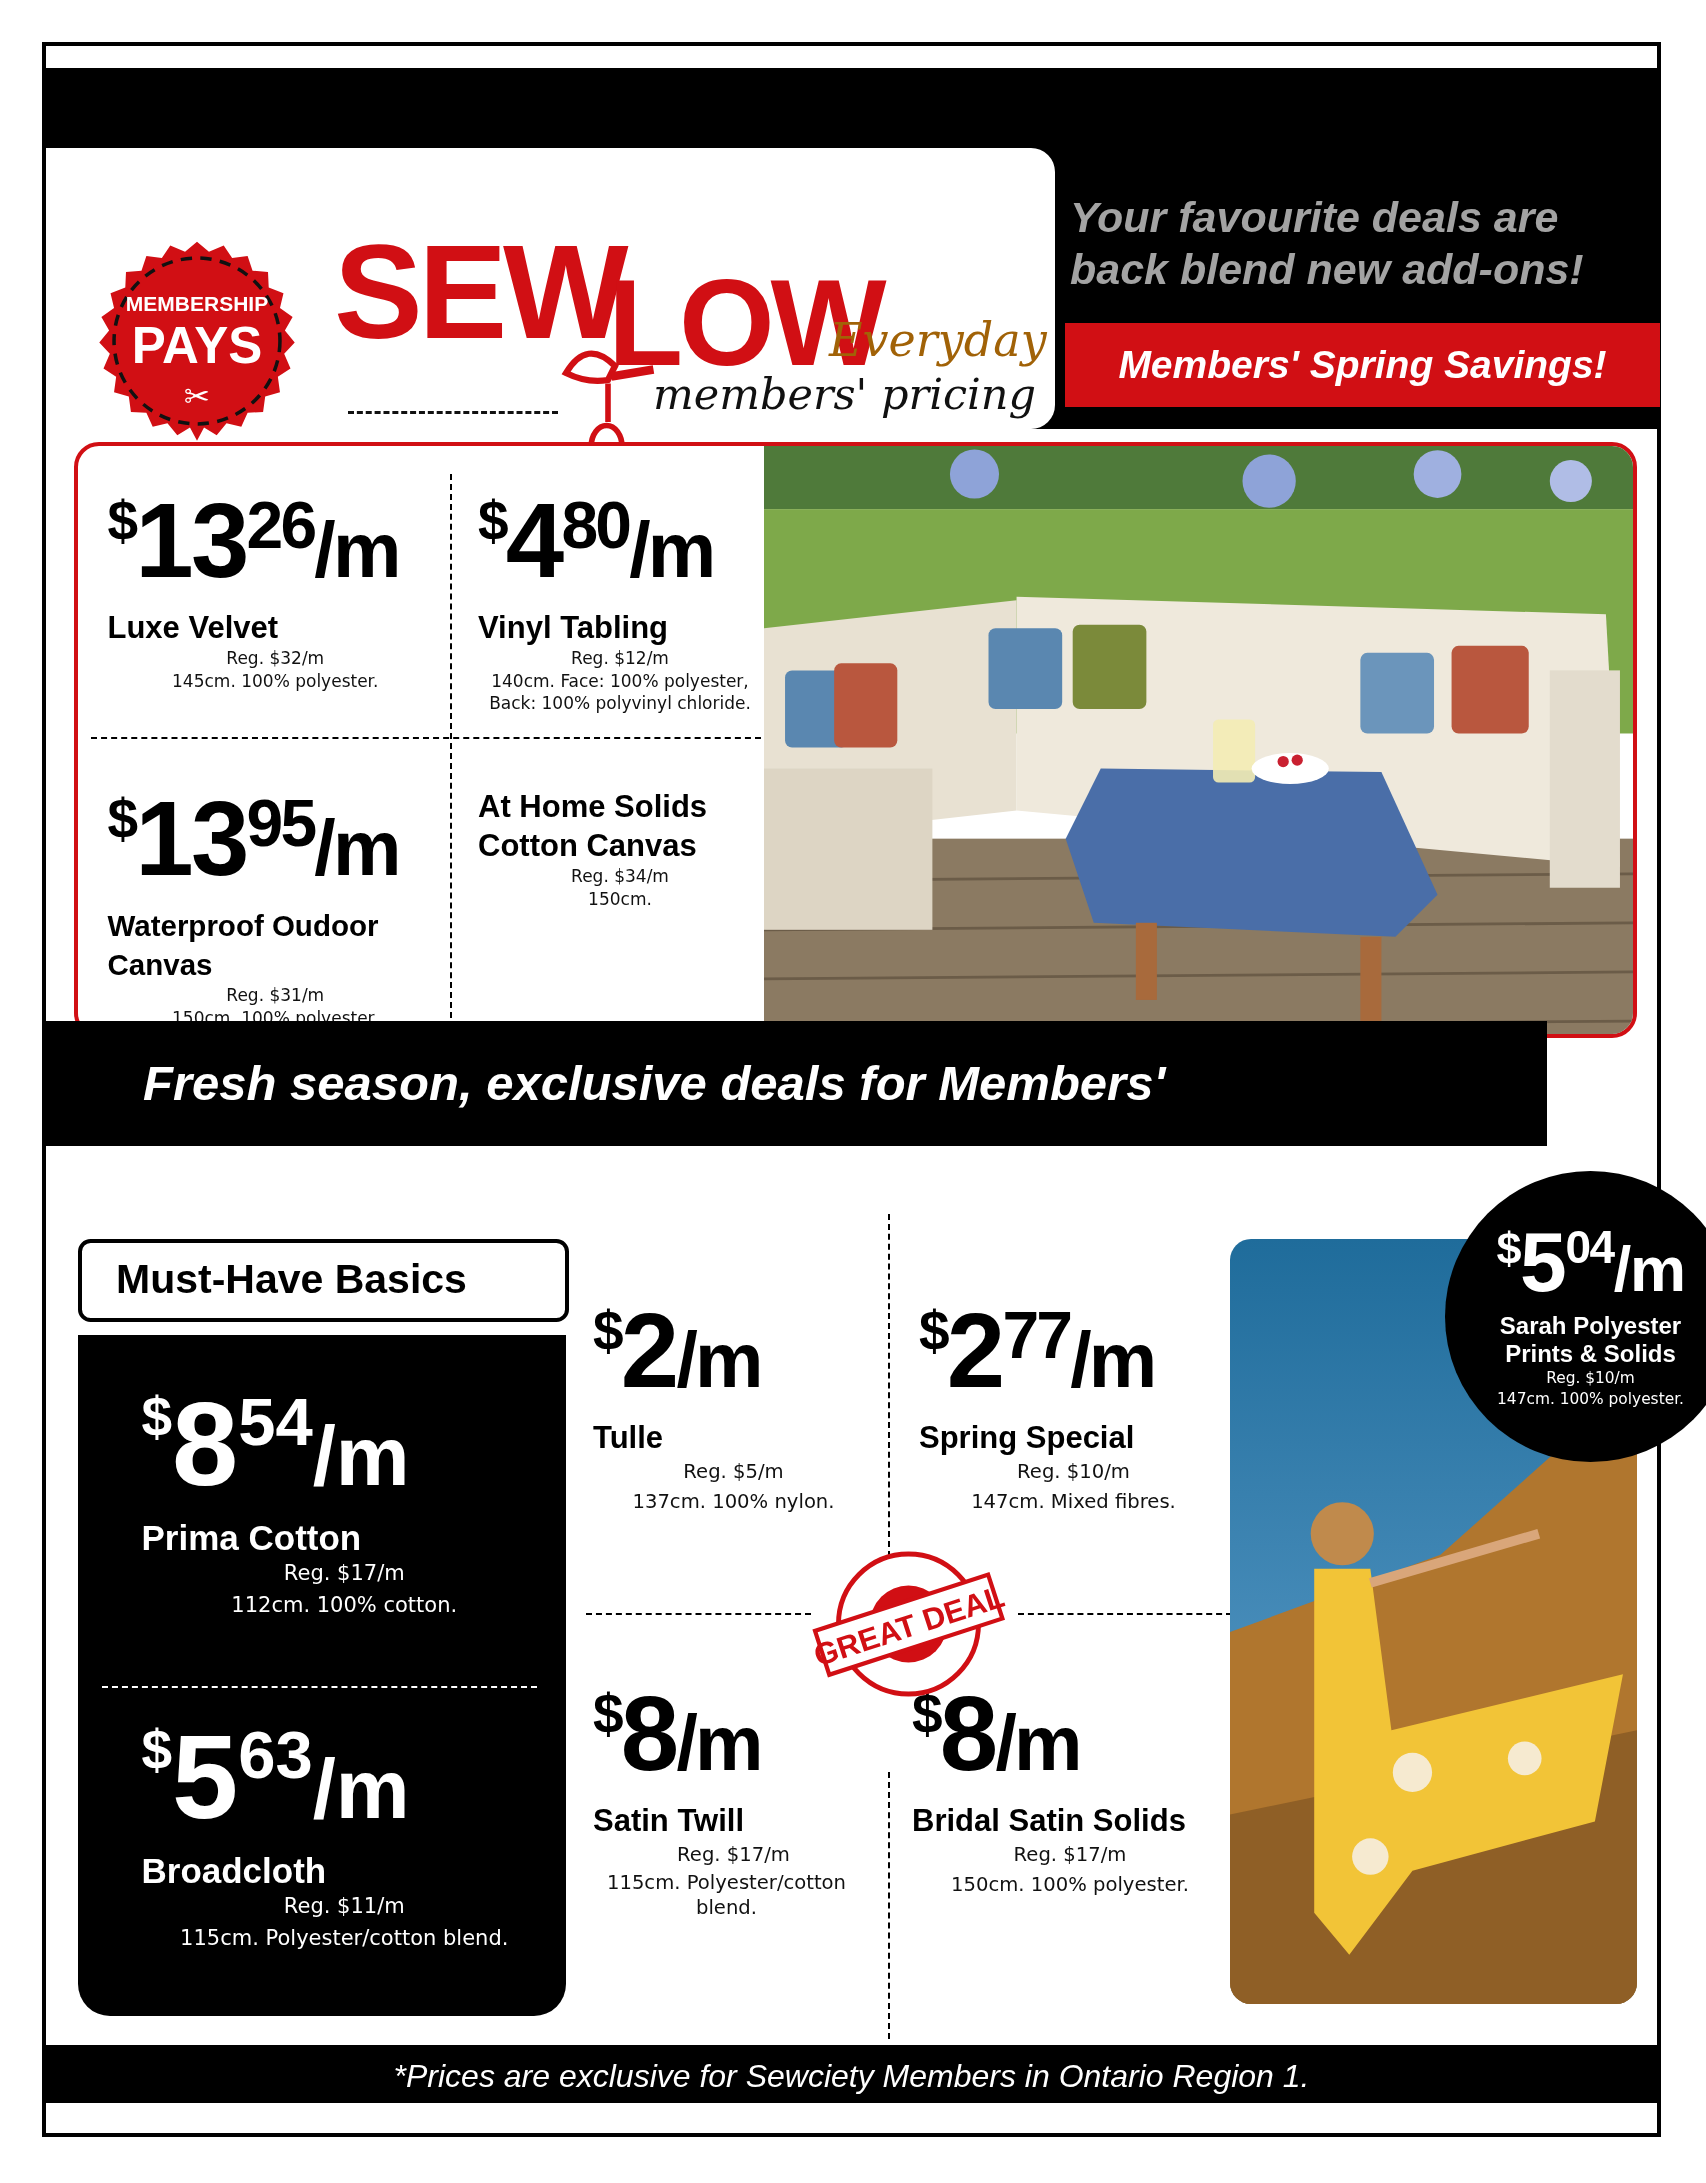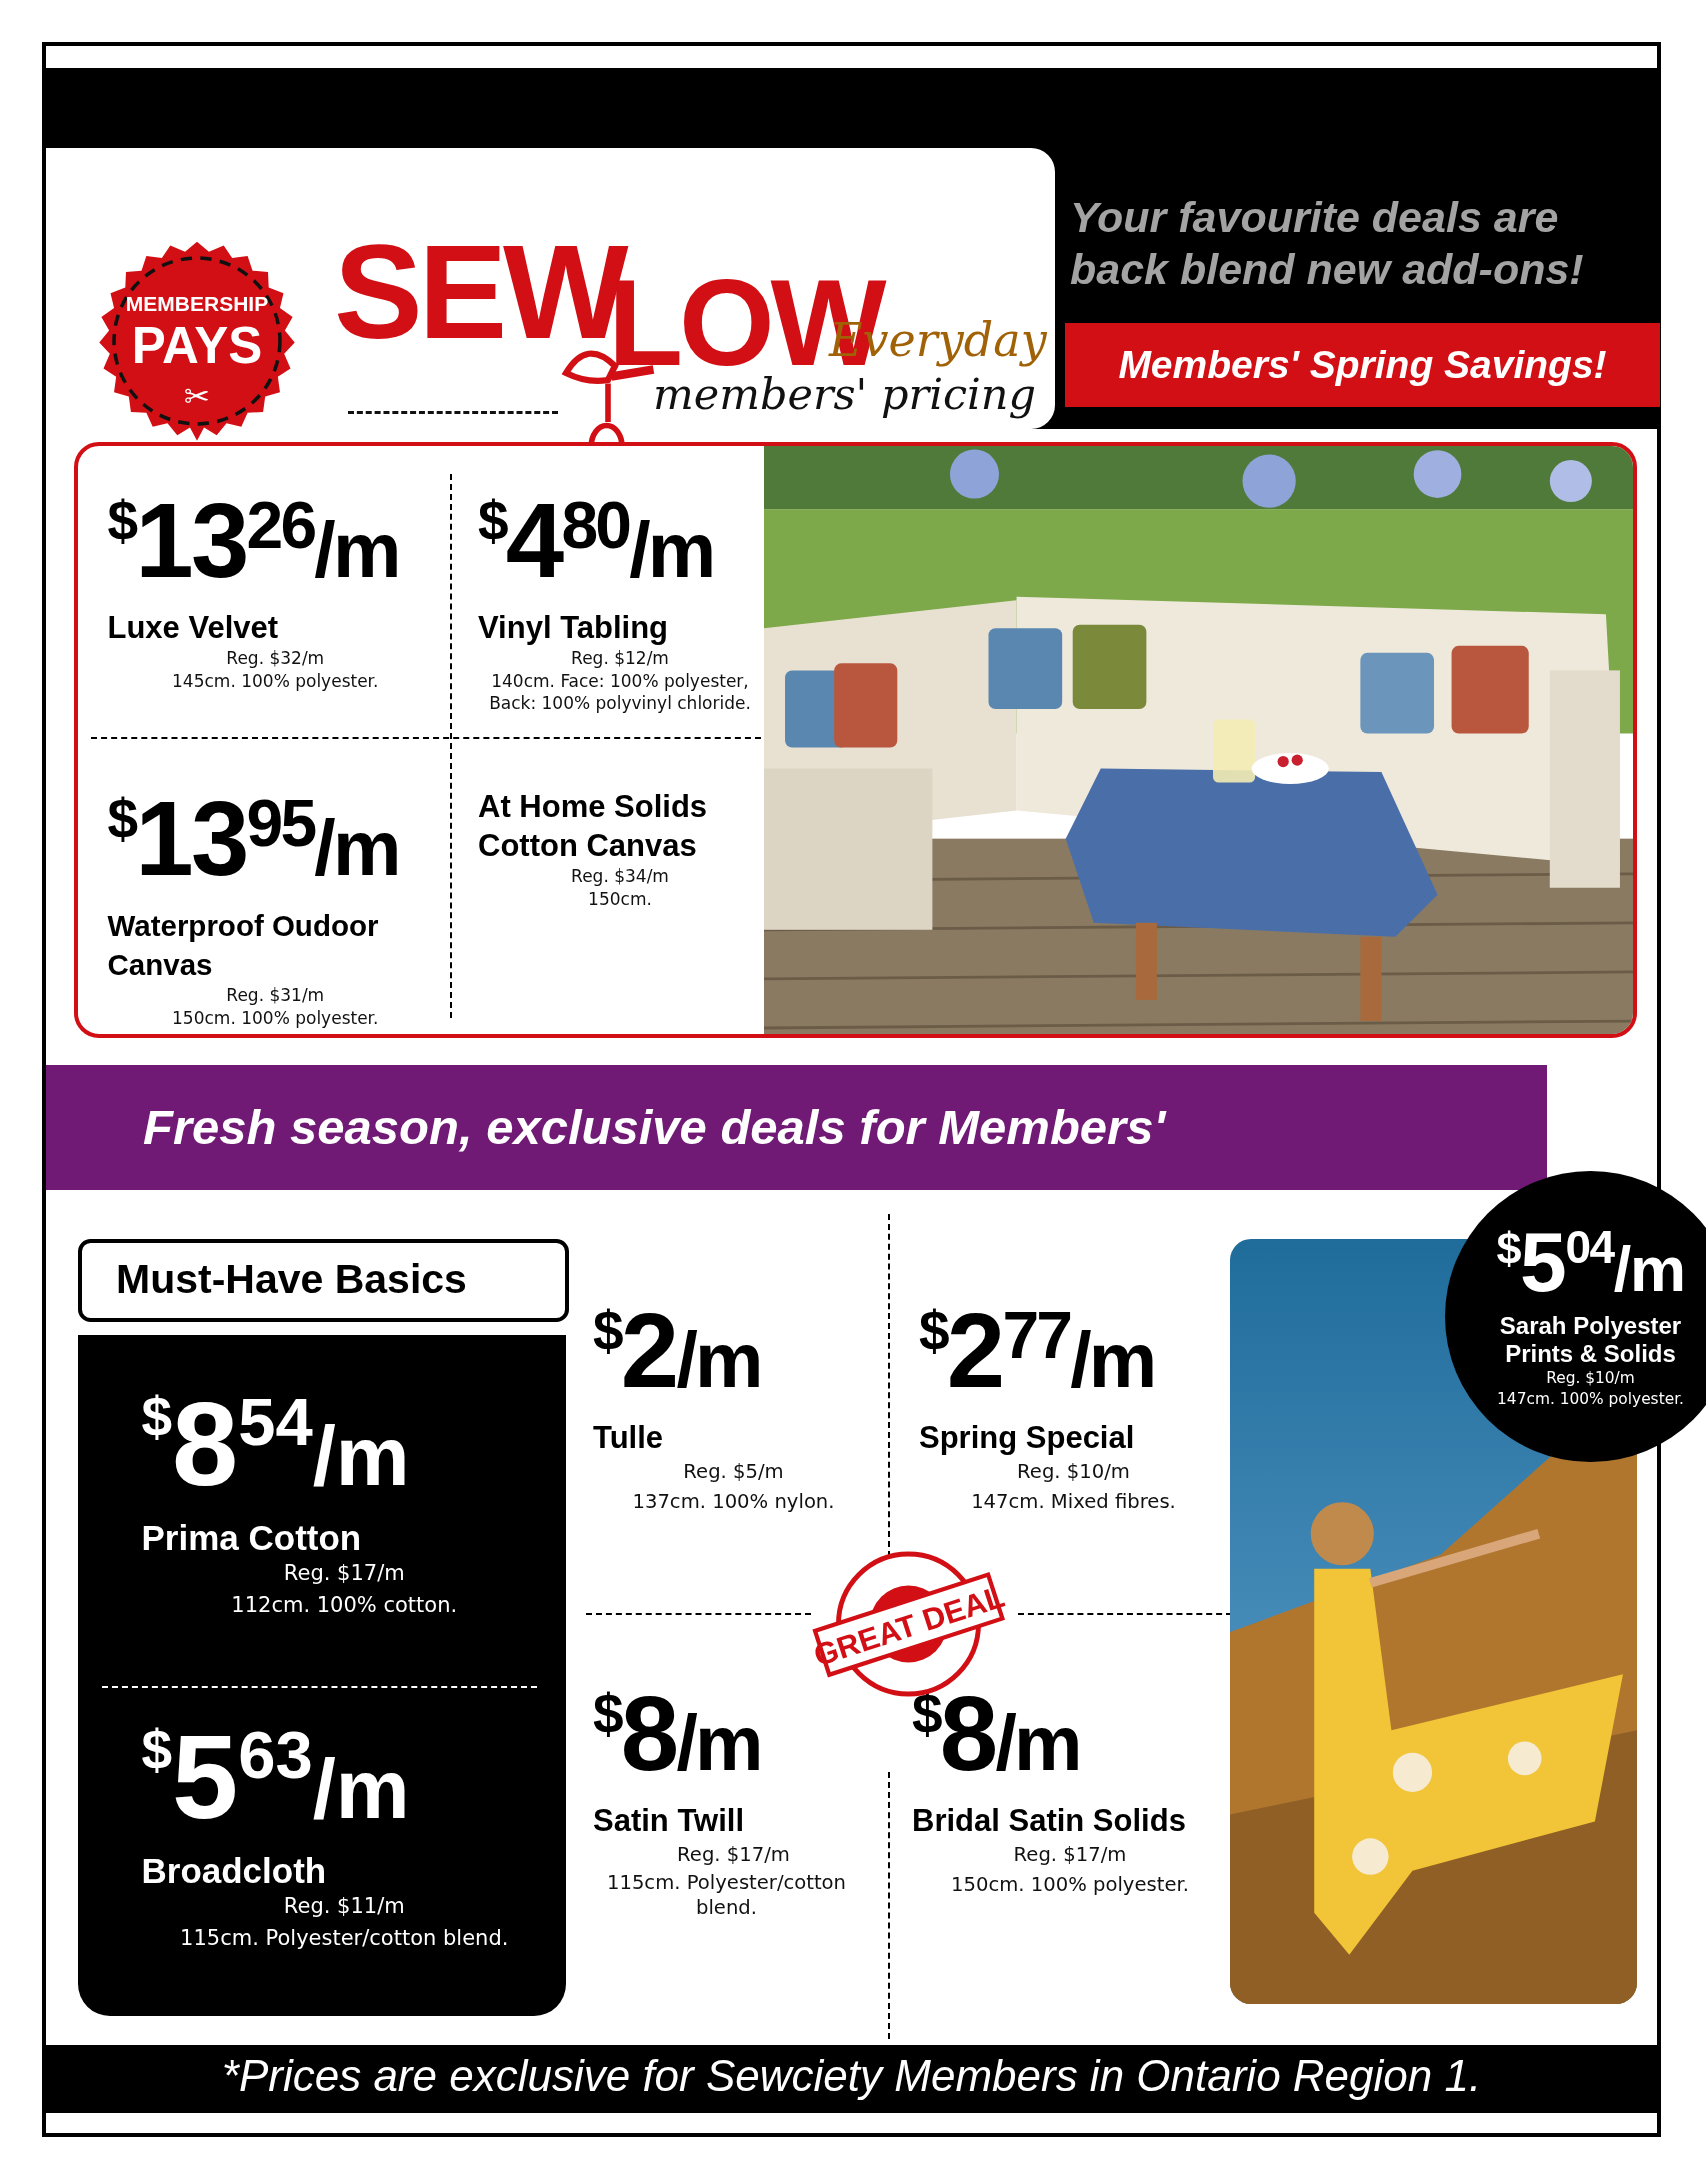--- a/index.html
+++ b/index.html
@@ -36,36 +36,36 @@
   .price .whole { font-size: 105px; }
   .price .cents { font-size: 66px; vertical-align: top; position: relative; top: 4.2px; }
   .price .unit { font-size: 77px; }
   .pname { font-family: "Liberation Sans", sans-serif; font-weight: 700; font-size: 31px; line-height: 39px; margin-top: 15.4px; }
   .preg, .pdesc { font-size: 17px; line-height: 22.5px; color: #111; text-align: center; }
   .divider-v { position: absolute; border-left: 2.8px dashed #000; }
   .divider-h { position: absolute; border-top: 2.8px dashed #000; }
   .sofa-photo { position: absolute; left: 686px; top: 0; width: 877px; height: 596px; }
 
   
-  .fresh-banner { position: absolute; left: 0; top: 1019px; width: 1501px; height: 125px; background: #701a75; color: #fff; font-family: "Liberation Sans", sans-serif; font-weight: 700; font-style: italic; font-size: 49px; line-height: 125px; padding-left: 97px; }
+  .fresh-banner { position: absolute; left: 0; top: 975px; width: 1501px; height: 125px; background: #000000; color: #fff; font-family: "Liberation Sans", sans-serif; font-weight: 700; font-style: italic; font-size: 49px; line-height: 125px; padding-left: 97px; }
 
   
   .mhb-label { position: absolute; left: 32px; top: 1193px; width: 491px; height: 83px; border: 4.9px solid #000; border-radius: 12.6px; font-family: "Liberation Sans", sans-serif; font-weight: 700; font-size: 41px; line-height: 73px; padding-left: 34px; }
   .mhb-panel { position: absolute; left: 32px; top: 1289px; width: 488px; height: 681px; background: #000; border-radius: 0 0 32px 32px; color: #fff; }
   .mhb-panel .preg, .mhb-panel .pdesc { color: #fff; font-size: 21px; line-height: 32px; }
   .mhb-panel .pname { font-size: 35px; }
   .mhb-panel .divider-h { border-top-color: #fff; }
 
   .woman-photo { position: absolute; left: 1184px; top: 1193px; width: 407px; height: 765px; border-radius: 21px; overflow: hidden; }
   .badge-circle { position: absolute; left: 1399px; top: 1125px; width: 291px; height: 291px; border-radius: 50%; background: #000; color: #fff; text-align: center; }
 
   .great-deal { position: absolute; left: 761px; top: 1501px; width: 203px; height: 154px; }
 
   
-  .footer-bar { position: absolute; left: 0; top: 1999px; width: 100%; height: 68px; background: #000; color: #fff; text-align: center; font-family: "Liberation Sans", sans-serif; font-style: italic; font-size: 44px; line-height: 62px; }
+  .footer-bar { position: absolute; left: 0; top: 1999px; width: 100%; height: 58px; background: #000; color: #fff; text-align: center; font-family: "Liberation Sans", sans-serif; font-style: italic; font-size: 32px; line-height: 62px; }
 </style>
 </head>
 <body>
 
 <div class="frame">
 
   <div class="top-bar"></div>
   <div class="header-band">
     <div class="logo-panel">
       <div class="seal">

